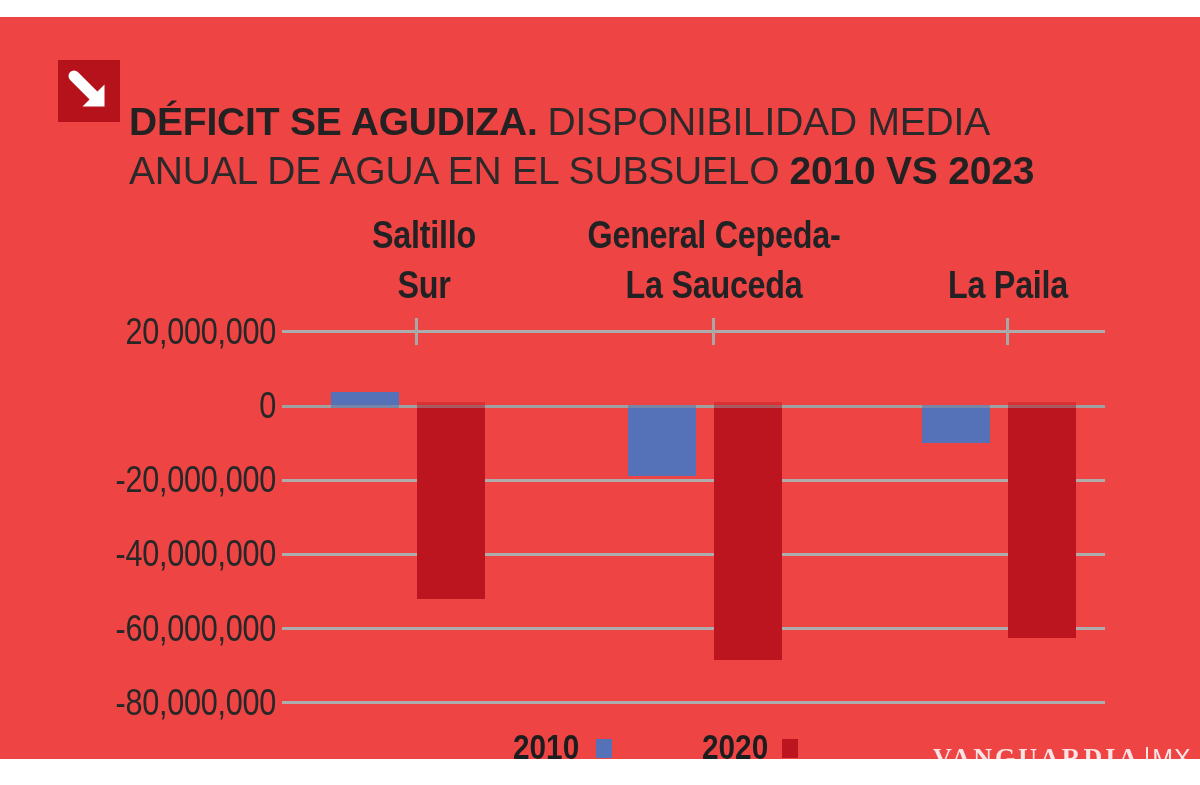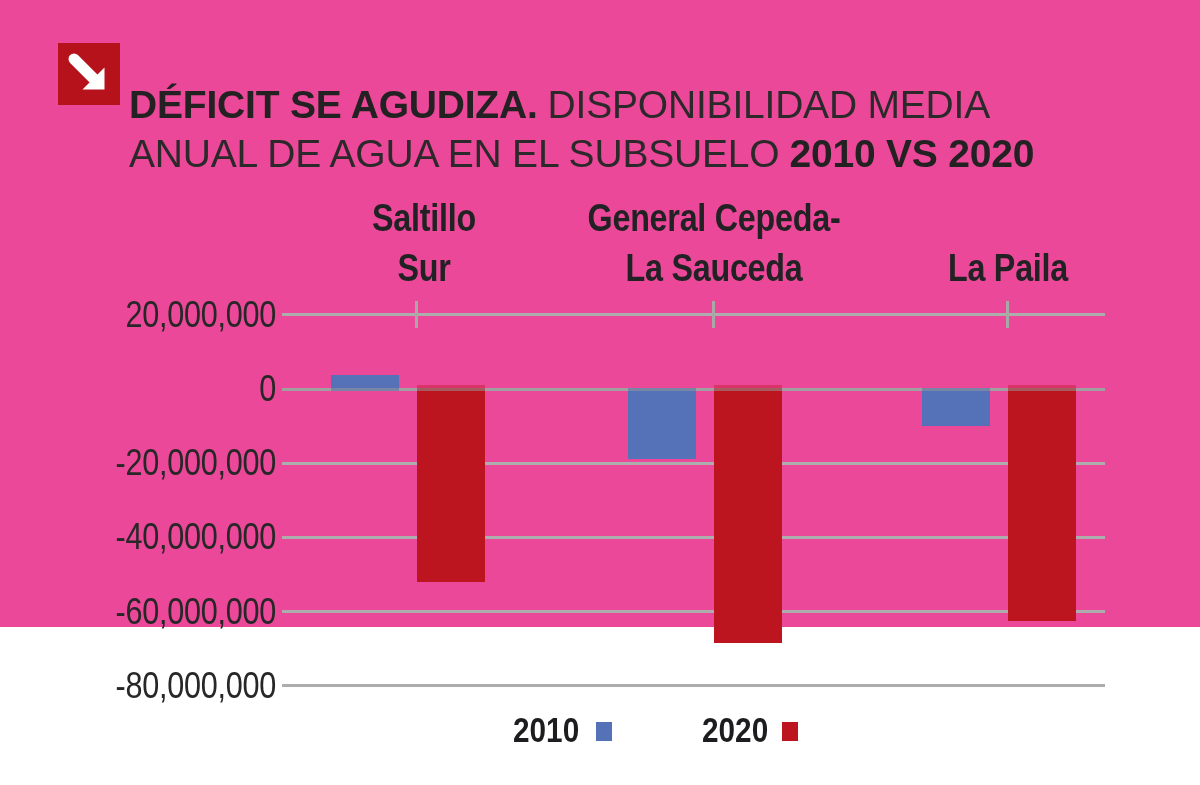--- a/index.html
+++ b/index.html
@@ -1,21 +1,22 @@
 <!DOCTYPE html>
 <html><head>
 <meta charset="utf-8">
 <style>
   html,body{margin:0;padding:0;}
   body{width:1200px;height:785px;overflow:hidden;}
   .canvas{
-    position:relative;width:1200px;height:627px;
-    background:#ec4899;
+    position:relative;width:1200px;height:742px;
+    background:#ef4444;
     font-family:"Liberation Sans",sans-serif;
     color:#232122;
+    margin-top:17px;
   }
   
   .title-icon{
     position:absolute;left:58px;top:43px;width:62px;height:62px;
     display:flex;align-items:center;justify-content:center;
   }
   .title{
     position:absolute;left:129px;top:54px;
     font-size:39px;line-height:49px;letter-spacing:-0.2px;
     color:#232122;white-space:nowrap;
@@ -83,21 +84,21 @@
   <div class="title-icon">
     <svg width="62" height="62" viewBox="0 0 62 62" aria-hidden="true">
       <rect x="0" y="0" width="62" height="62" fill="#b5121b"></rect>
       <line x1="16" y1="16" x2="36" y2="36" stroke="#ffffff" stroke-width="11" stroke-linecap="round"></line>
       <polygon points="24.5,46.5 46.5,46.5 46.5,24.5" fill="#ffffff"></polygon>
     </svg>
   </div>
 
   <h1 class="title">
     <span class="b">DÉFICIT SE AGUDIZA.</span><span class="sp"></span><span class="r">DISPONIBILIDAD MEDIA</span><br>
-    <span class="r">ANUAL DE AGUA EN EL SUBSUELO</span><span class="sp"></span><span class="b">2010 VS 2020</span>
+    <span class="r">ANUAL DE AGUA EN EL SUBSUELO</span><span class="sp"></span><span class="b">2010 VS 2023</span>
   </h1>
 
   <div class="chart" id="chart">
       <div class="gridline" style="left: 282px; width: 823px; top: 313.3px;"></div>
       <div class="ylabel" style="top: 296.8px;">20,000,000</div>
       <div class="gridline" style="left: 282px; width: 823px; top: 387.5px;"></div>
       <div class="ylabel" style="top: 371px;">0</div>
       <div class="gridline" style="left: 282px; width: 823px; top: 461.7px;"></div>
       <div class="ylabel" style="top: 445.2px;">-20,000,000</div>
       <div class="gridline" style="left: 282px; width: 823px; top: 535.9px;"></div>

